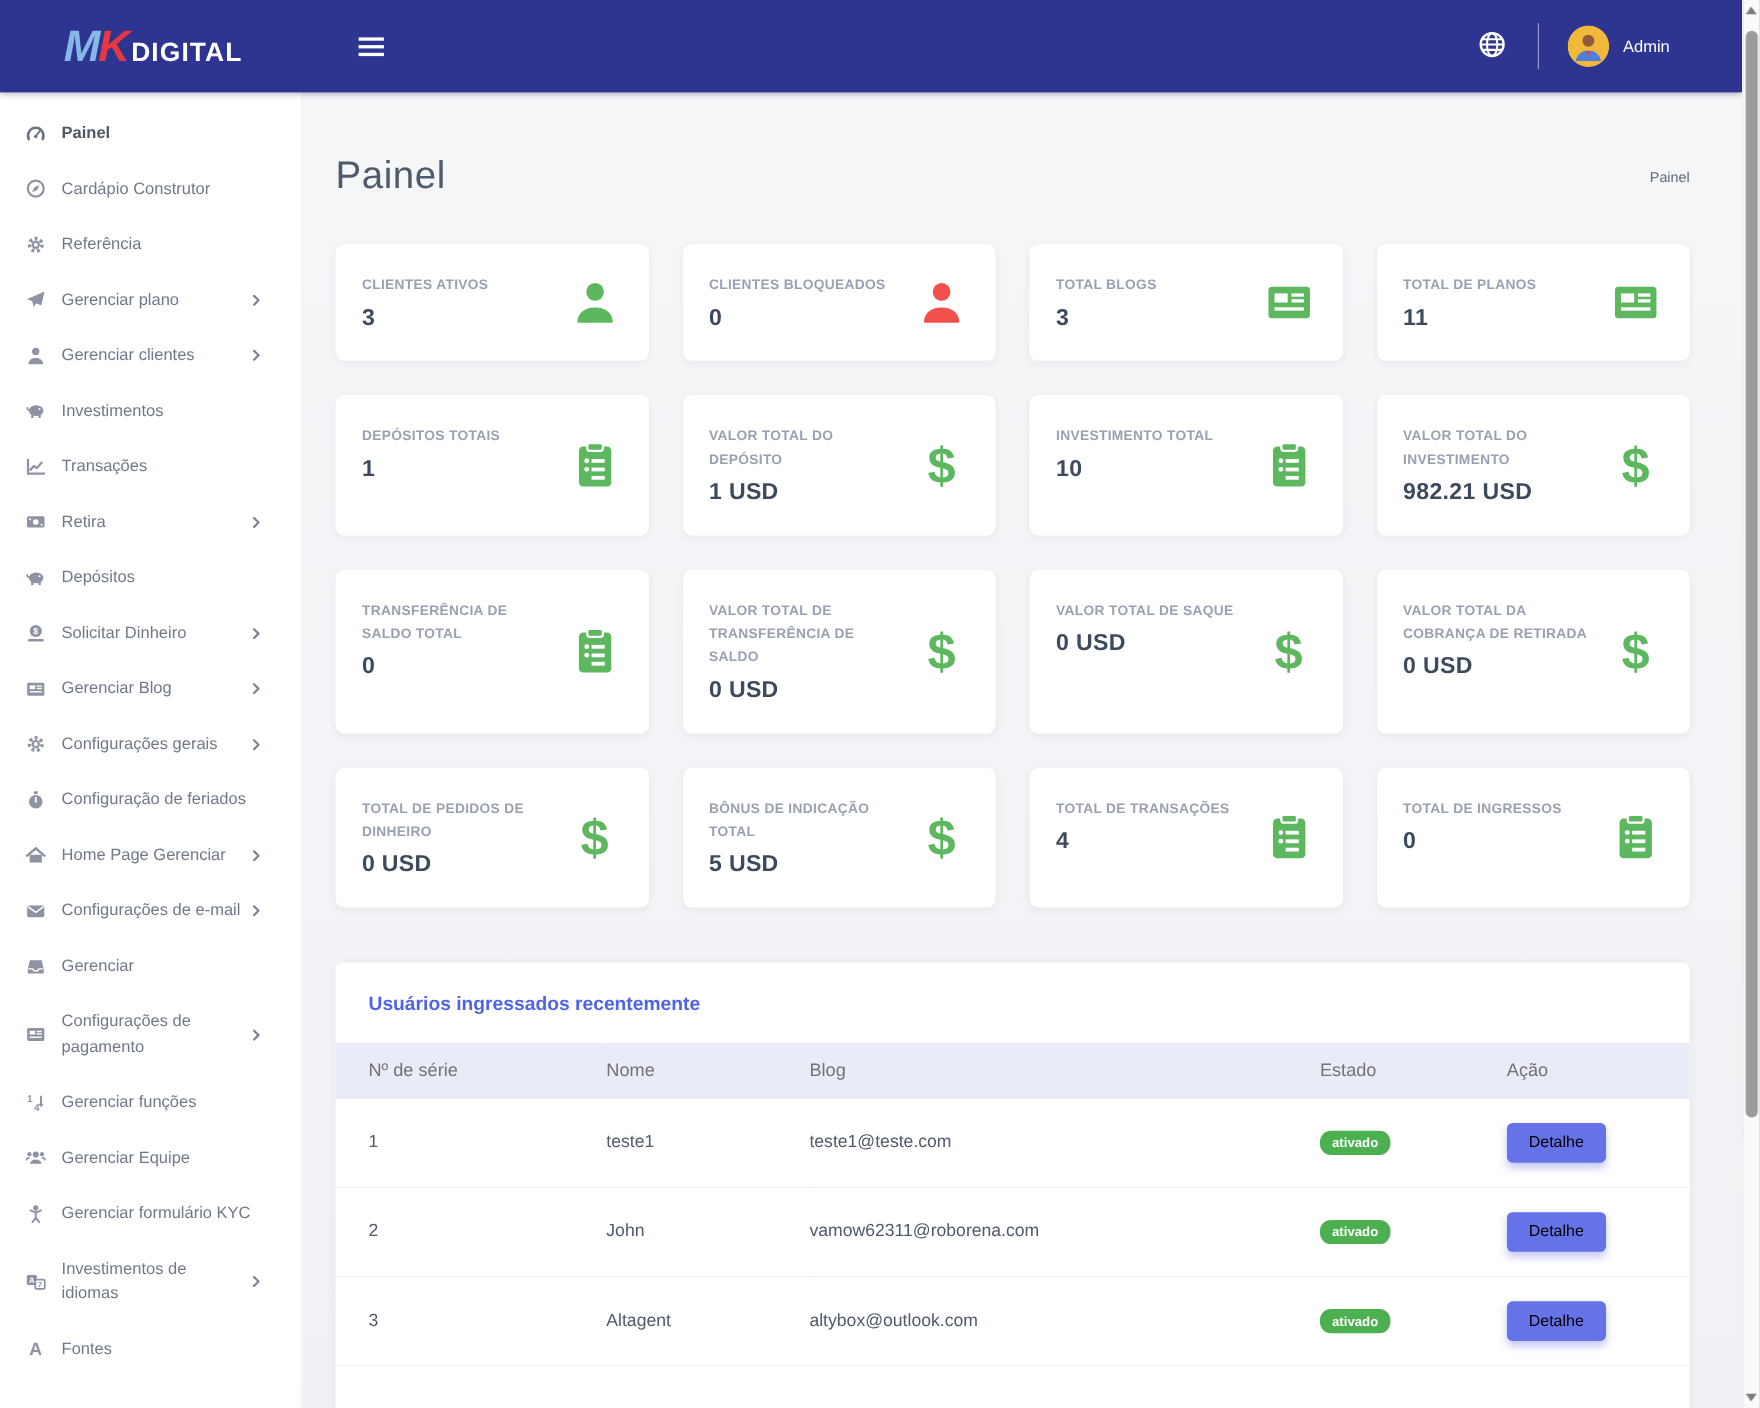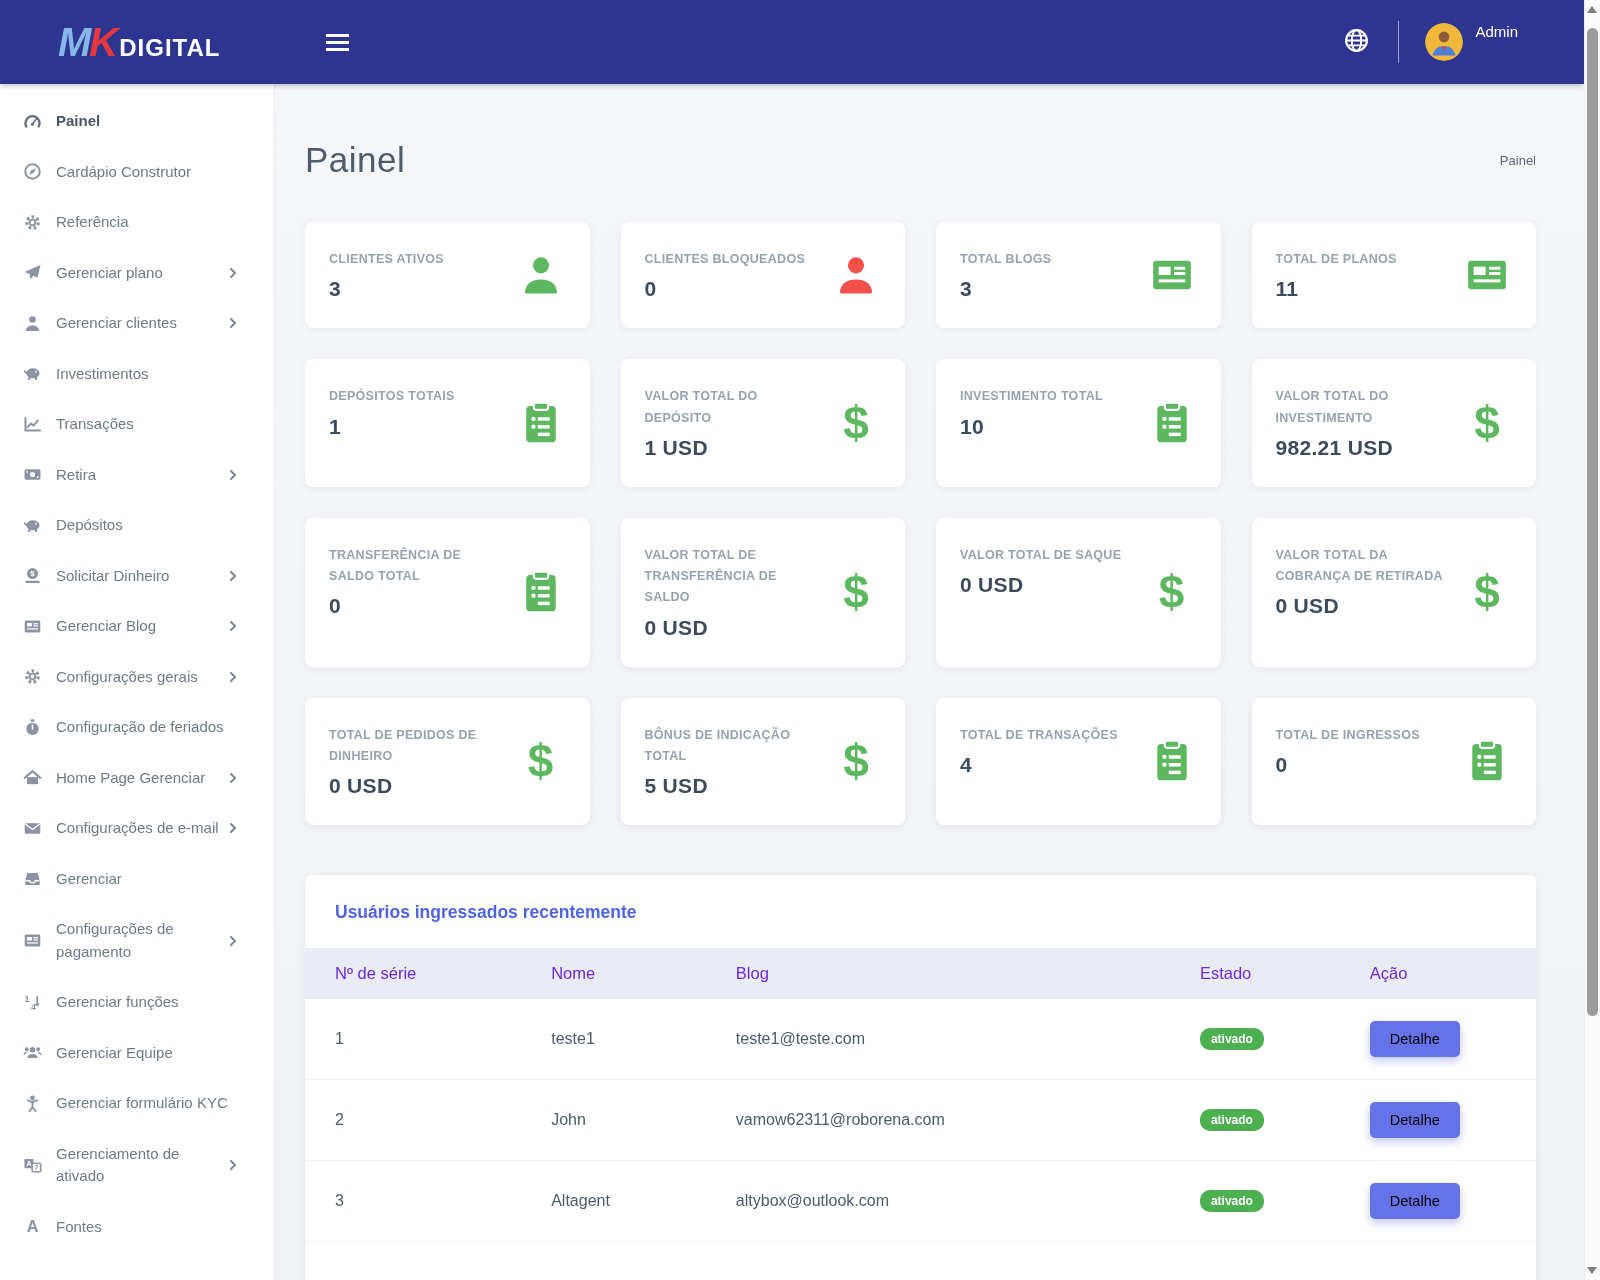--- a/index.html
+++ b/index.html
@@ -28,21 +28,21 @@
   .ham-icon {
     display:block; width:23px; height:17px;
     background:linear-gradient(#fff,#fff) 0 0/100% 3px no-repeat,
                linear-gradient(#fff,#fff) 0 50%/100% 3px no-repeat,
                linear-gradient(#fff,#fff) 0 100%/100% 3px no-repeat;
   }
   .topbar-right { margin-left:auto; display:flex; align-items:center; padding-right:66px; }
   .globe-btn { background:none; border:none; cursor:pointer; padding:4px; }
   .globe-btn .icon { width:27px; height:27px; color:#fff; }
   .topbar-divider { width:1px; height:42px; background:rgba(255,255,255,.55); margin:0 26px 0 24px; }
-  .user-menu { display:flex; cursor:pointer; }
+  .user-menu { display:flex; align-items:center; cursor:pointer; }
   .avatar { width:38px; height:38px; border-radius:50%; overflow:hidden; flex:none; }
   .user-name { color:#fff; font-size:15px; margin-left:12px; }
 
   
   .scrollbar { position:fixed; top:0; right:0; bottom:0; width:16px; background:#fafafa; border-left:1px solid #ececec; z-index:40; }
   .sb-up { position:absolute; top:6px; left:2px; width:0; height:0; border-left:5.5px solid transparent; border-right:5.5px solid transparent; border-bottom:7px solid #7e7e7e; cursor:pointer; }
   .sb-down { position:absolute; bottom:6px; left:2px; width:0; height:0; border-left:5.5px solid transparent; border-right:5.5px solid transparent; border-top:7px solid #7e7e7e; cursor:pointer; }
   .sb-thumb { position:absolute; top:28px; left:2px; width:11px; height:988px; background:#9b9b9b; border-radius:7px; cursor:grab; }
 
   
@@ -72,21 +72,21 @@
   .card-icon { position:absolute; right:26px; top:50%; transform:translateY(-50%); width:46px; height:46px; }
   .card-icon.green { color:var(--accent-green,#5db75f); }
   .card-icon.red { color:var(--accent-red,#f4504b); }
   .dollar-glyph { font-size:46px; font-weight:700; line-height:1; font-family:"Liberation Sans",sans-serif; }
 
   
   .panel { background:#fff; border-radius:6px; box-shadow:0 2px 8px rgba(30,40,60,.06); margin-top:50px; padding-bottom:58px; overflow:hidden; }
   .panel-title { margin:0; padding:27px 30px 25px; color:var(--title-indigo,#4f63e7); font-size:17.5px; font-weight:600; }
   .panel table { width:100%; border-collapse:collapse; table-layout:fixed; }
   .panel thead tr { background:#e9ecf6; }
-  .panel th { text-align:left; font-weight:500; color:#6d28d9; font-size:16.5px; padding:16px 0; }
+  .panel th { text-align:left; font-weight:500; color:#737373; font-size:16.5px; padding:16px 0; }
   .panel td { padding:22px 0; font-size:16px; color:#4e5a6a; border-bottom:1px solid #eef1f5; }
   .panel th:first-child, .panel td:first-child { padding-left:30px; }
   .badge { display:inline-block; background:var(--badge-green,#4caf50); color:#fff; font-size:12px; font-weight:600; padding:4px 11px; border-radius:10px; }
   .btn-detail { background:var(--button-indigo,#6673e8); color:#000000; border:none; border-radius:5px; padding:10px 20px; font-size:14.5px; font-family:inherit; cursor:pointer; box-shadow:0 4px 8px rgba(80,95,220,.35); }
 </style>
 </head>
 <body>
 
 <header class="topbar">
   <div class="brand">
@@ -372,21 +372,21 @@
       </li>
       <li class="side-item">
         <span class="icon ">
           <svg viewBox="0 0 20 20">
             <rect x="1.5" y="3.2" width="9.6" height="9.6" rx="1.2" fill="currentColor"></rect>
             <text x="6.3" y="10.6" text-anchor="middle" font-size="7.5" font-weight="bold" fill="#fff">A</text>
             <rect x="9.6" y="7.6" width="9" height="9" rx="1.2" fill="#fff" stroke="currentColor" stroke-width="1.7"></rect>
             <text x="14.1" y="14.6" text-anchor="middle" font-size="7" font-weight="bold" fill="currentColor">7</text>
           </svg>
         </span>
-        <span class="side-label">Gerenciamento de ativado</span>
+        <span class="side-label">Investimentos de idiomas</span>
         <span class="icon chev">
           <svg viewBox="0 0 12 12">
             <path d="M4 2l4 4-4 4" fill="none" stroke="currentColor" stroke-width="2" stroke-linecap="round" stroke-linejoin="round"></path>
           </svg>
         </span>
       </li>
       <li class="side-item">
         <span class="icon ">
           <svg viewBox="0 0 20 20">
             <text x="10" y="15.8" text-anchor="middle" font-size="17" font-weight="bold" fill="currentColor">A</text>

